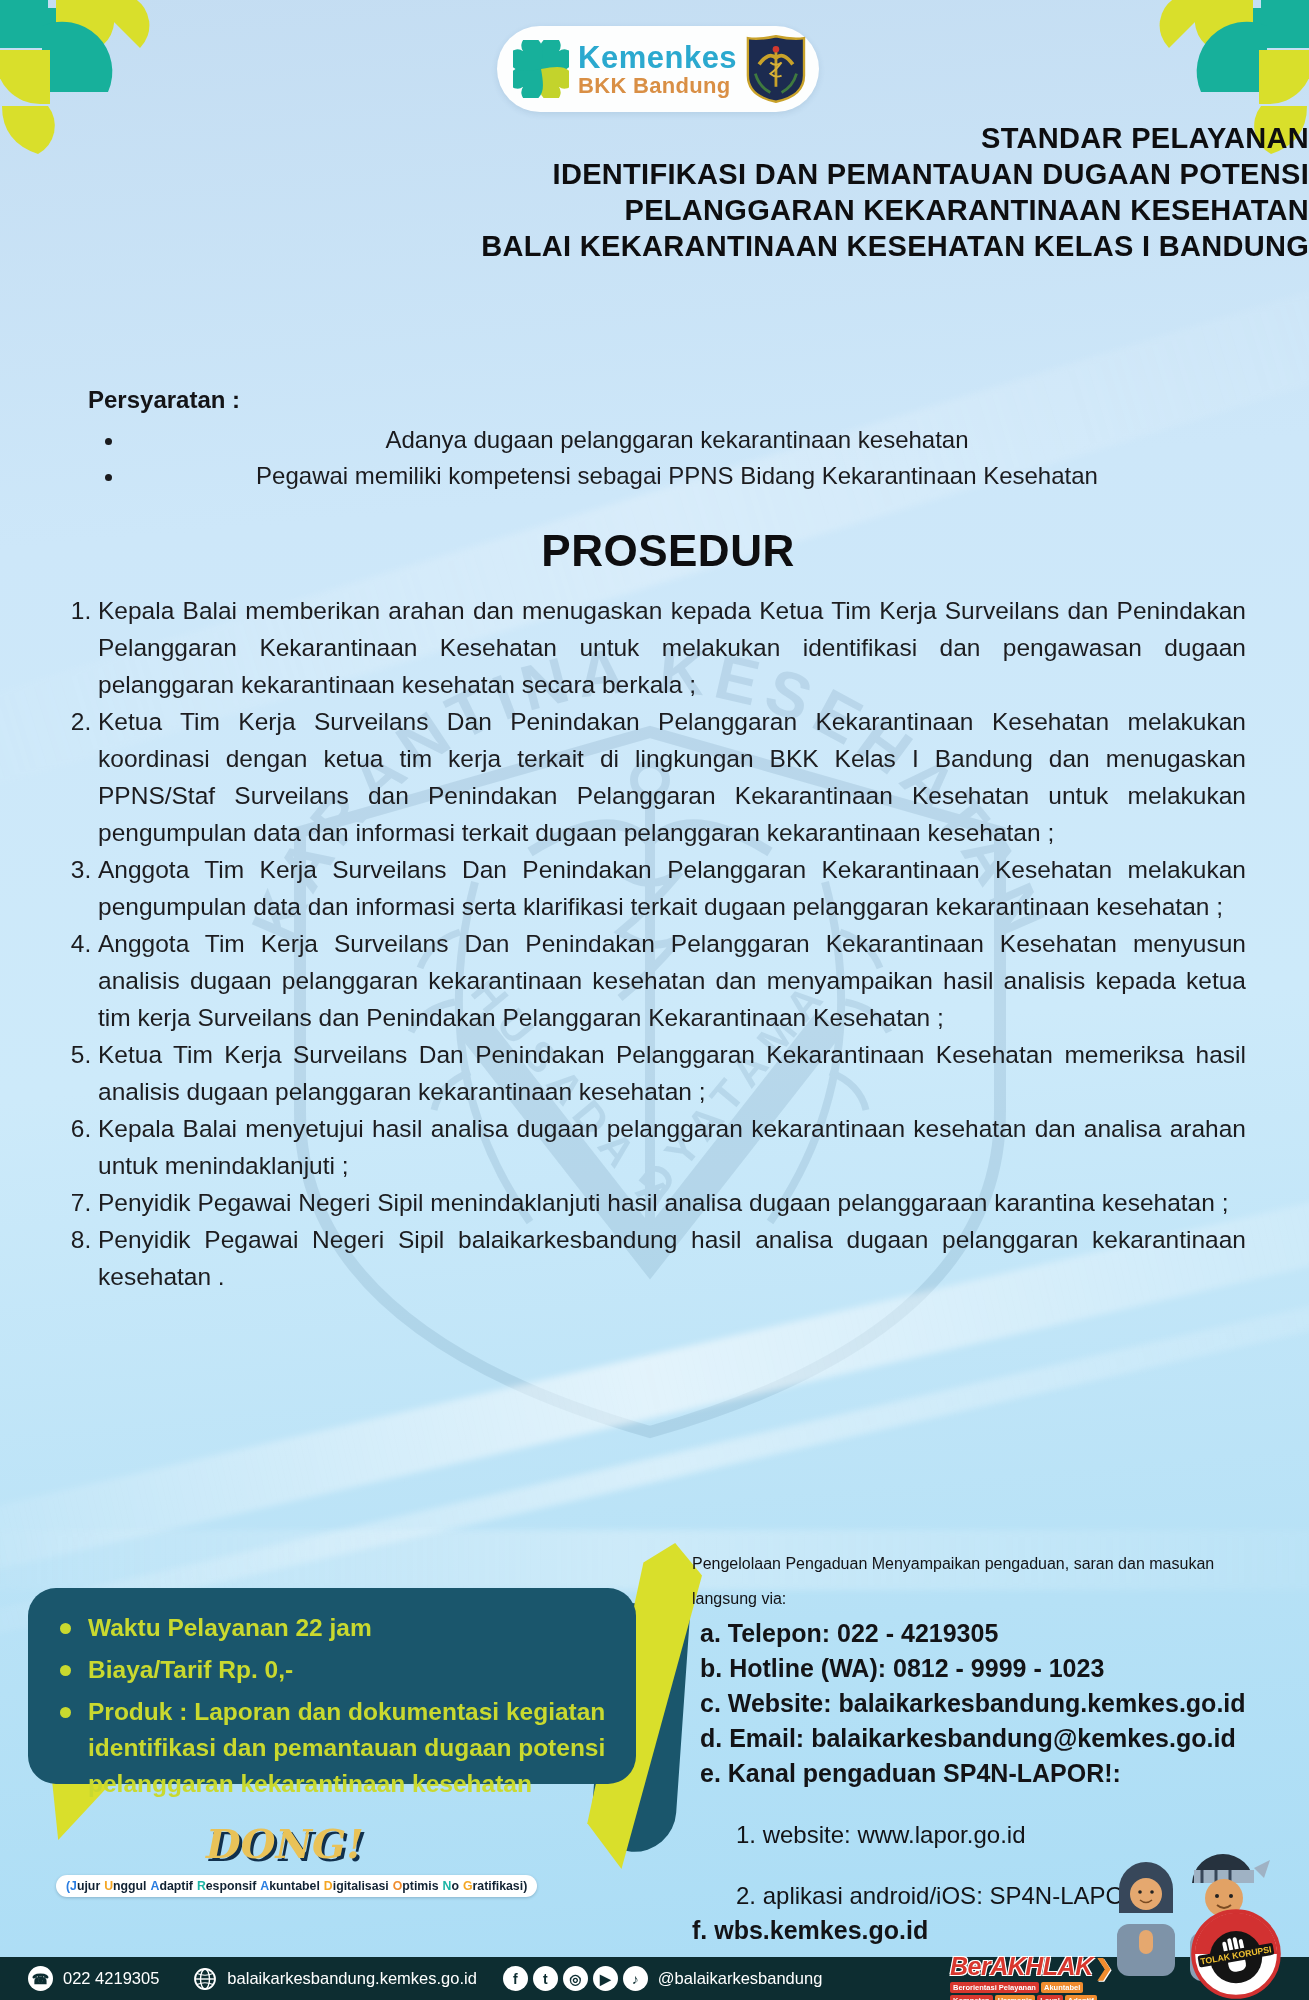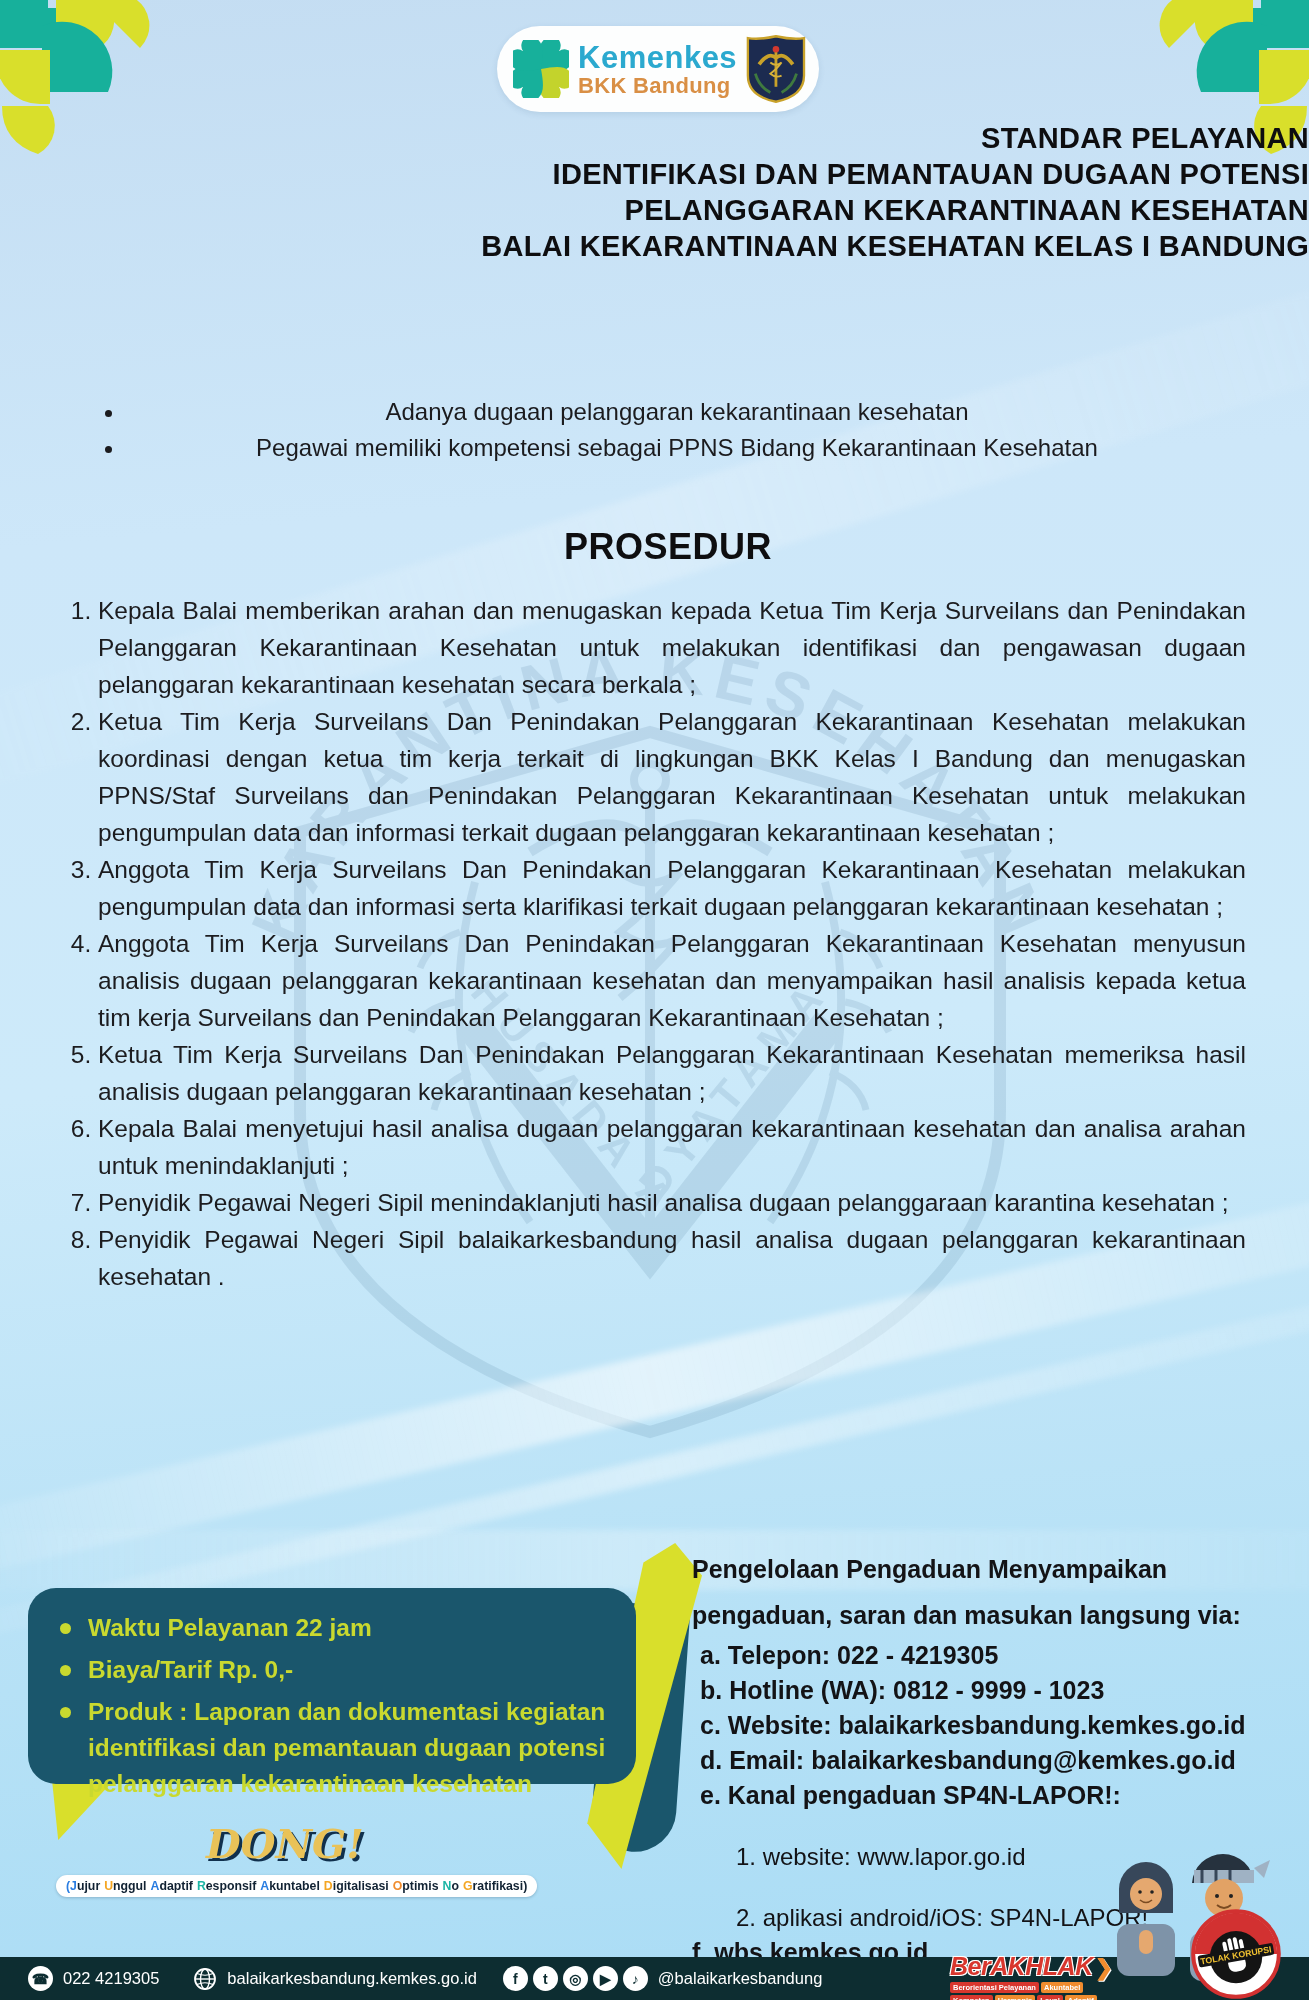--- a/index.html
+++ b/index.html
@@ -35,40 +35,40 @@
   .title-block { position:absolute; left:0; top:120px; width:1309px; text-align:right; z-index:3; }
   .title-block div { font-size:29px; font-weight:bold; color:#0e0e10; line-height:36px; letter-spacing:.3px; }
 
   
   .persyaratan { position:absolute; left:88px; top:386px; width:1140px; z-index:3; }
   .persyaratan h3 { font-size:24px; font-weight:bold; color:#141417; }
   .persyaratan ul { margin-top:8px; padding-left:38px;text-align:center; }
   .persyaratan li { font-size:24px; line-height:36px; color:#1b1b1e; }
 
   
-  .prosedur-h { position:absolute; left:0; top:526px; width:1309px; text-align:center; font-size:36px; font-weight:bold; color:#0e0e10; letter-spacing:.5px; z-index:3;padding-left:27px; }
+  .prosedur-h { position:absolute; left:0; top:526px; width:1309px; text-align:center; font-size:44px; font-weight:bold; color:#0e0e10; letter-spacing:.5px; z-index:3;padding-left:27px; }
   .steps { position:absolute; left:68px; top:592px; width:1178px; z-index:3; }
   .steps ol { padding-left:30px; }
   .steps li { font-size:24.5px; line-height:37px; text-align:justify; color:#1c1c1f; }
 
   
   .blade  { position:absolute; left:580px; top:1543px; width:122px; height:326px; background:#d9df2b; clip-path:polygon(78% 0, 100% 10%, 34% 100%, 6% 86%, 52% 6%); z-index:5; }
   .tail-teal { position:absolute; left:598px; top:1604px; width:84px; height:248px; background:#1a566c; border-radius:0 0 60px 60px; transform:rotate(4deg); z-index:4; }
   .wedge  { position:absolute; left:52px; top:1780px; width:62px; height:60px; background:#d9df2b; clip-path:polygon(0 0, 100% 0, 10% 100%); z-index:3; }
   .info-box {
     position:absolute; left:28px; top:1588px; width:608px; height:196px; z-index:6;
     background:#1a566c; border-radius:28px; padding:22px 8px 0 28px;
   }
   .info-box ul { list-style:none; }
   .info-box li { position:relative; padding-left:32px; font-size:24.5px; font-weight:bold; color:#c9d92f; line-height:36px; margin-bottom:6px; }
   .info-box li::before { content:""; position:absolute; left:4px; top:13px; width:11px; height:11px; border-radius:50%; background:#c9d92f; }
 
   
   .pengaduan { position:absolute; left:692px; top:1546px; width:588px; z-index:6; color:#131316; }
-  .pengaduan .intro { font-size:25px; font-weight:bold; line-height:46px; }
+  .pengaduan .intro { font-size:16px; font-weight:normal; line-height:35px; }
   .pengaduan .item  { font-size:25px; font-weight:bold; line-height:35px; padding-left:8px; }
   .pengaduan .sub   { font-size:24px; font-weight:normal; line-height:34px; padding-left:44px;margin-top:27px; }
   .pengaduan .itemf { font-size:25px; font-weight:bold; line-height:35px; }
 
   
   .juara { position:absolute; left:56px; top:1834px; z-index:6; }
   .juara-word1 { font-family:"DejaVu Serif", serif; font-style:italic; font-weight:bold; font-size:62px; letter-spacing:-1px; color:#2aa3b5; text-shadow:4px 4px 0 #10304d, 1px 1px 0 #10304d; }
   .juara-word2 { font-family:"DejaVu Serif", serif; font-style:italic; font-weight:bold; font-size:40px; color:#e9c258; text-shadow:3px 3px 0 #10304d; margin:-14px 0 0 150px; }
   .juara-pill { margin-top:8px; background:#fff; border-radius:12px; padding:4px 10px; width:fit-content; box-shadow:0 1px 3px rgba(20,50,80,.25); display:flex; gap:4px; }
   .juara-pill span { font-size:12.3px; font-weight:bold; color:#123; white-space:nowrap; }
@@ -186,20 +186,21 @@
   </div>
 
   <div class="title-block">
     <div>STANDAR PELAYANAN</div>
     <div>IDENTIFIKASI DAN PEMANTAUAN DUGAAN POTENSI</div>
     <div>PELANGGARAN KEKARANTINAAN KESEHATAN</div>
     <div>BALAI KEKARANTINAAN KESEHATAN KELAS I BANDUNG</div>
   </div>
 
   <div class="persyaratan">
+    <h3>Persyaratan  :</h3>
     <ul>
       <li>Adanya dugaan pelanggaran kekarantinaan kesehatan</li>
       <li>Pegawai memiliki kompetensi sebagai PPNS Bidang Kekarantinaan Kesehatan</li>
     </ul>
   </div>
 
   <div class="prosedur-h">PROSEDUR</div>
   <div class="steps">
     <ol>
       <li>Kepala Balai memberikan arahan dan menugaskan kepada Ketua Tim Kerja Surveilans dan Penindakan Pelanggaran Kekarantinaan Kesehatan untuk melakukan identifikasi dan pengawasan dugaan pelanggaran kekarantinaan kesehatan secara berkala ;</li>

